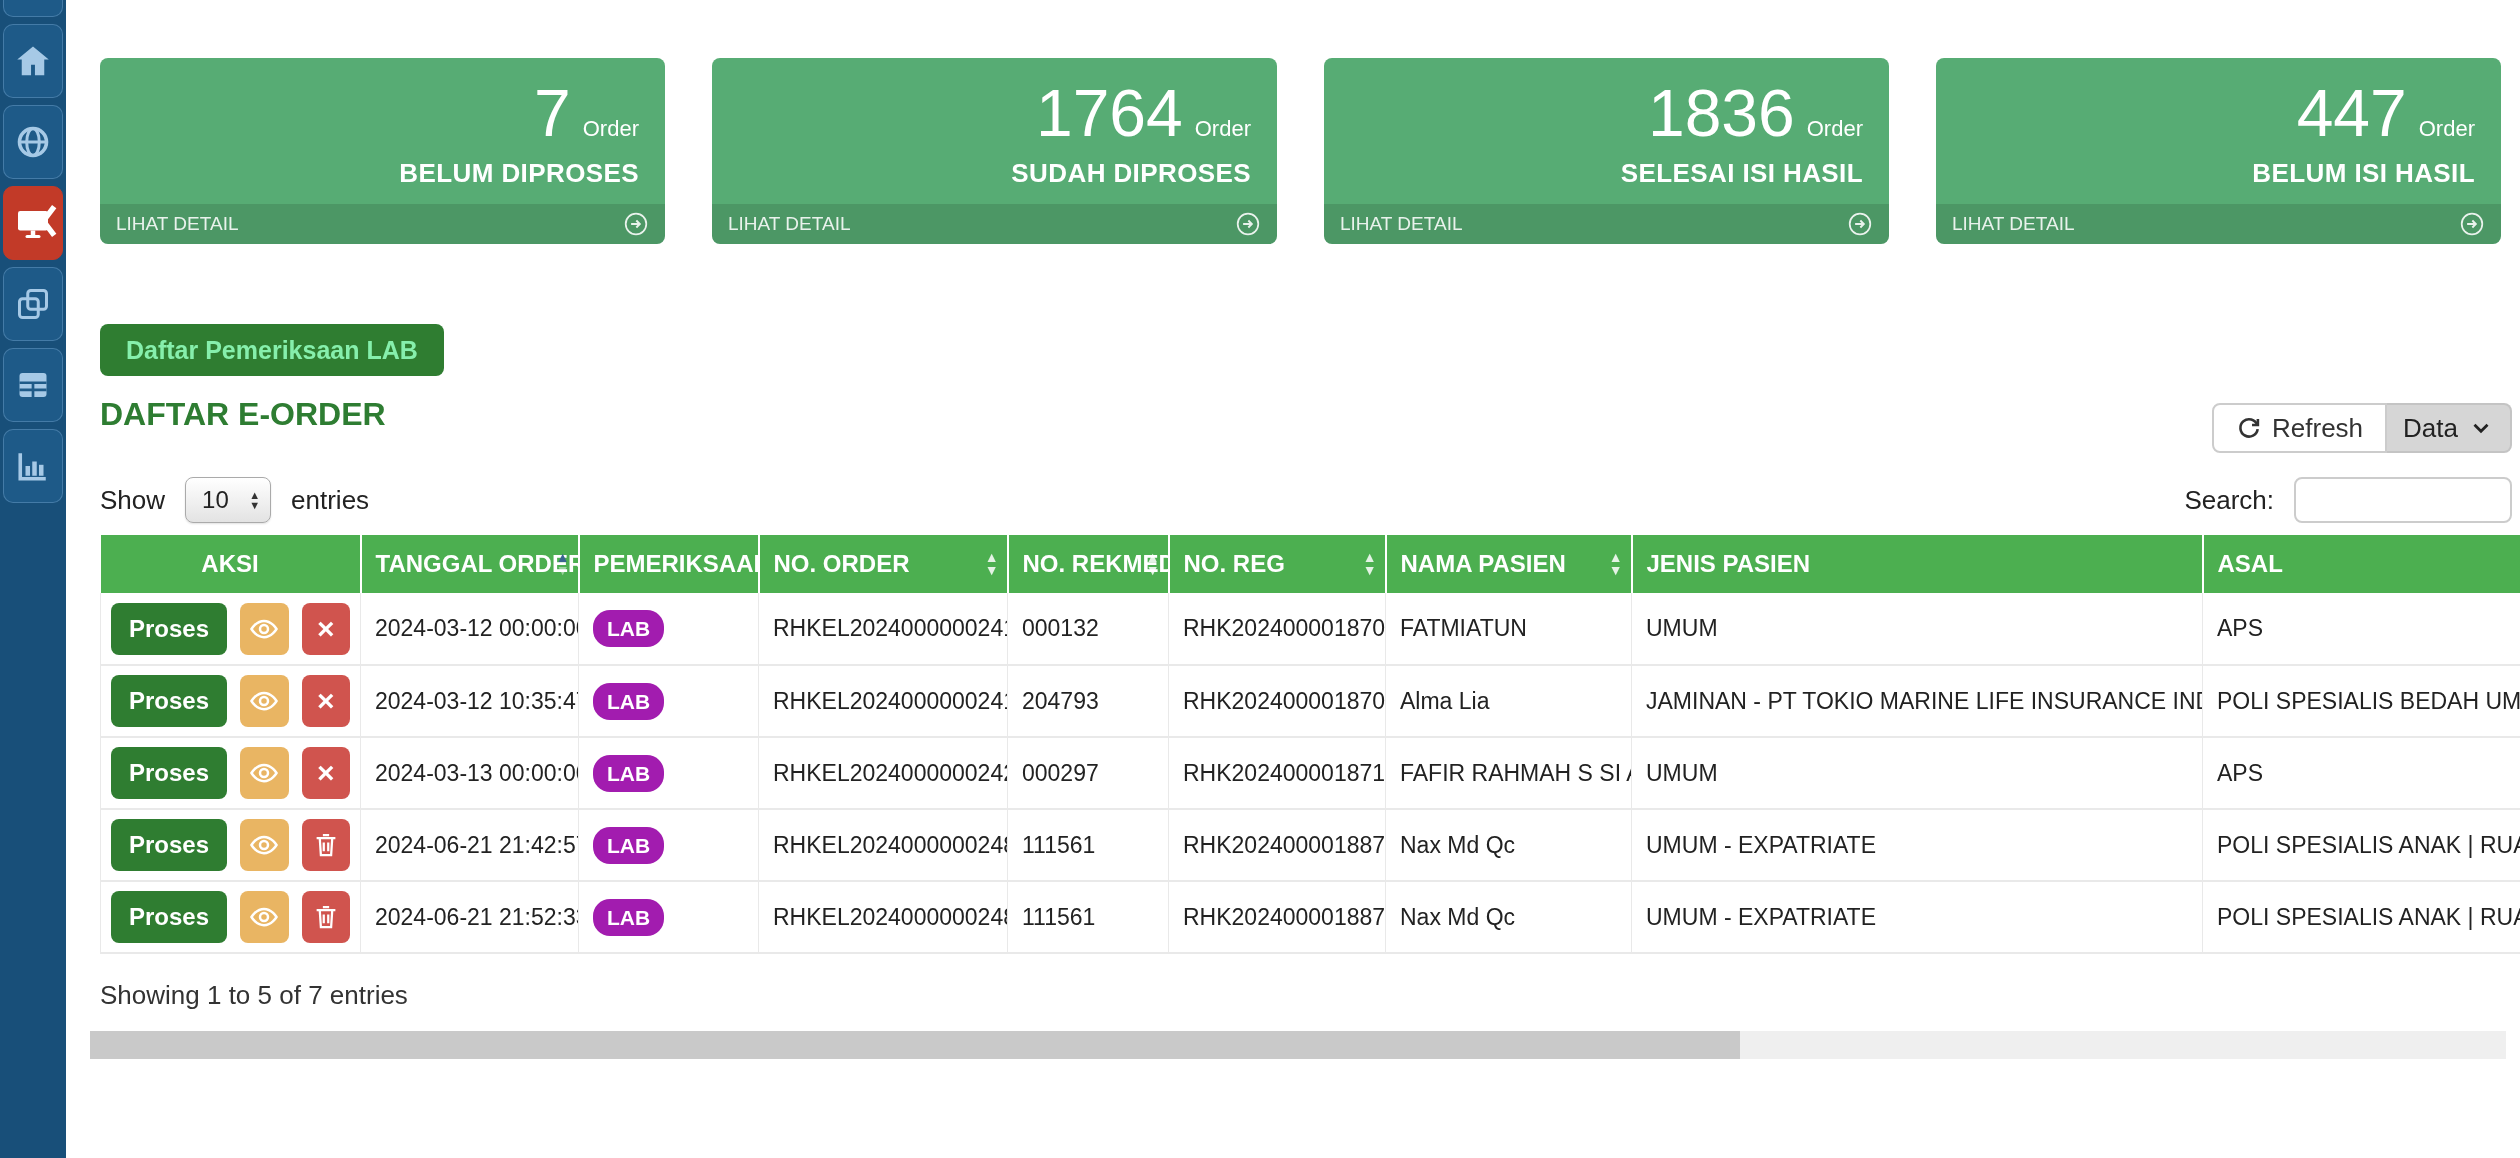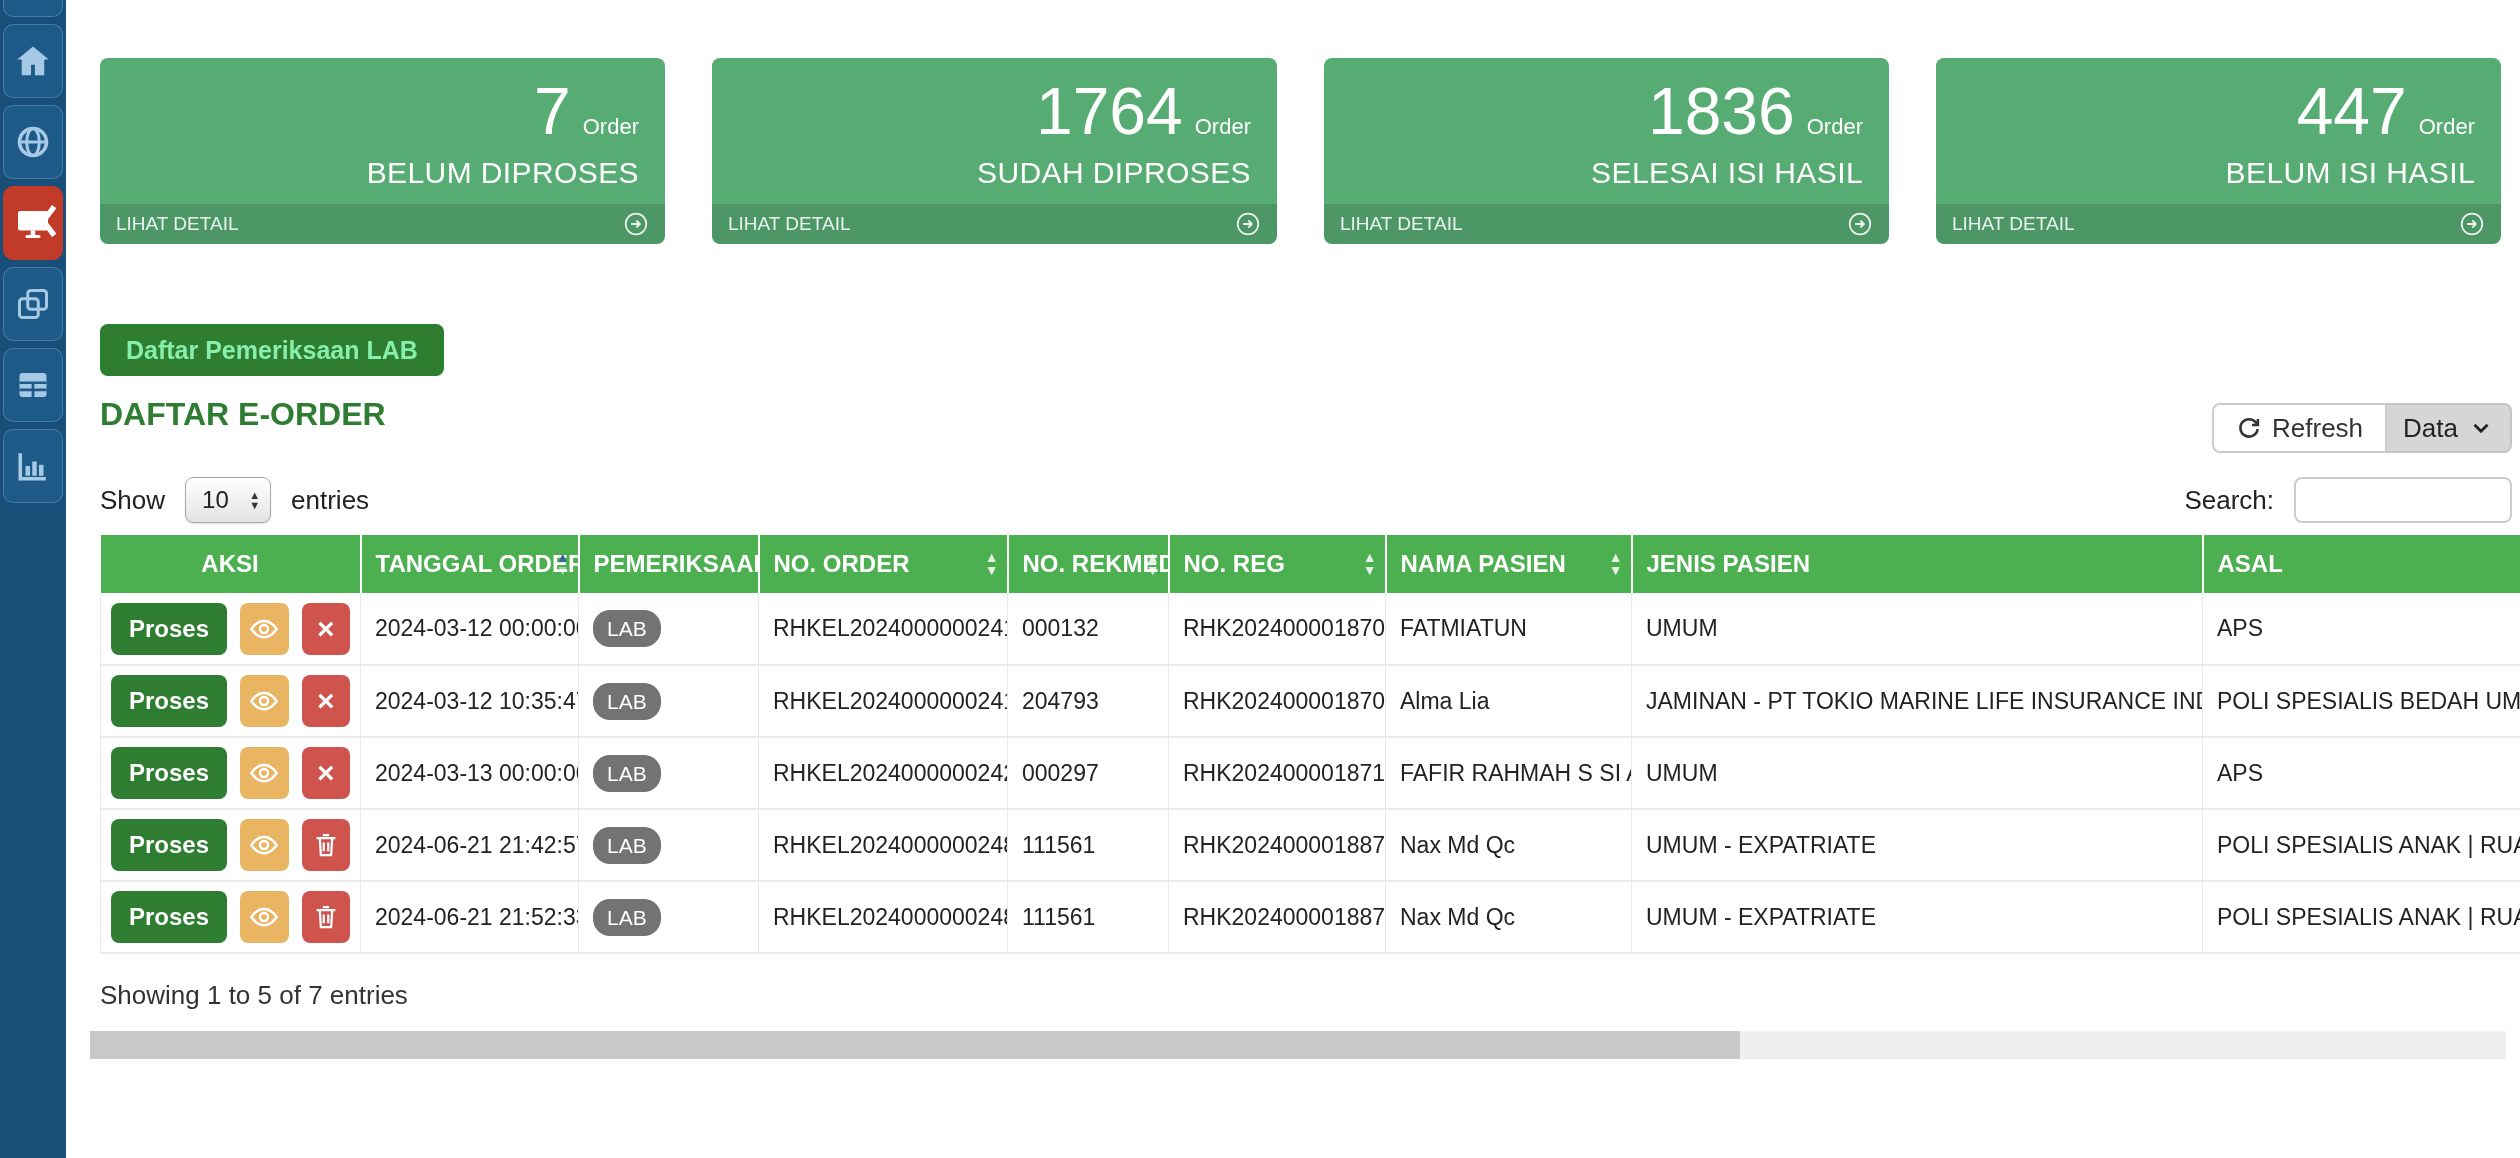--- a/index.html
+++ b/index.html
@@ -38,21 +38,21 @@
   
   .cards { display:flex; gap:47px; margin-top:48px; width:2412px; }
   .card {
     width:565px; height:186px; background:#57ac74; border-radius:8px;
     color:#fff; display:flex; flex-direction:column; overflow:hidden;
   }
   .card-body { flex:1; display:flex; flex-direction:column; justify-content:center; align-items:flex-end; padding:6px 26px 0; }
   .card-number-line { display:flex; align-items:baseline; gap:12px; }
   .card-value { font-size:66px; font-weight:300; line-height:1; }
   .card-unit { font-size:22px; }
-  .card-label { font-size:30px; font-weight:400; margin-top:12px; letter-spacing:.4px; }
+  .card-label { font-size:26px; font-weight:700; margin-top:12px; letter-spacing:.4px; }
   .card-footer {
     height:40px; background:rgba(0,0,0,.12); display:flex; align-items:center;
     justify-content:space-between; padding:0 16px; font-size:19px;
     color:rgba(255,255,255,.88); cursor:pointer;
   }
   .card-footer svg { width:26px; height:26px; color:rgba(255,255,255,.88); }
 
   
   .lab-btn {
     margin-top:80px; background:#2f7d31; color:#86efac; font-weight:700; font-size:25px;
@@ -110,21 +110,21 @@
   .actions { display:flex; gap:13px; align-items:center; }
   .proses-btn {
     background:#2f7d31; color:#fff; font-weight:700; font-size:24px; border:none;
     border-radius:8px; height:52px; padding:0 18px; font-family:"Liberation Sans", sans-serif; cursor:pointer;
   }
   .icon-btn { width:56px; height:52px; border:none; border-radius:8px; display:flex; align-items:center; justify-content:center; cursor:pointer; }
   .view-btn { background:#e9b563; color:#fff; }
   .delete-btn { background:#d0544e; color:#fff; }
   .icon-btn svg { width:30px; height:30px; }
   .x-glyph { font-size:30px; font-weight:700; line-height:1; color:#fff; }
-  .badge { background:#737373; color:#fff; font-weight:400; font-size:21px; border-radius:17px; padding:7px 14px; }
+  .badge { background:#a21caf; color:#fff; font-weight:700; font-size:21px; border-radius:17px; padding:7px 14px; }
 
   
   .footer-row { display:flex; justify-content:space-between; align-items:center; margin-top:26px; width:2412px; }
   .info { font-size:26px; color:#333; }
   .pagination { display:flex; gap:8px; }
   .page-btn {
     height:50px; border:2px solid #ddd; border-radius:8px; background:#fff; font-size:26px;
     display:flex; align-items:center; justify-content:center; padding:0 20px;
     font-family:"Liberation Sans", sans-serif; cursor:pointer;
   }

